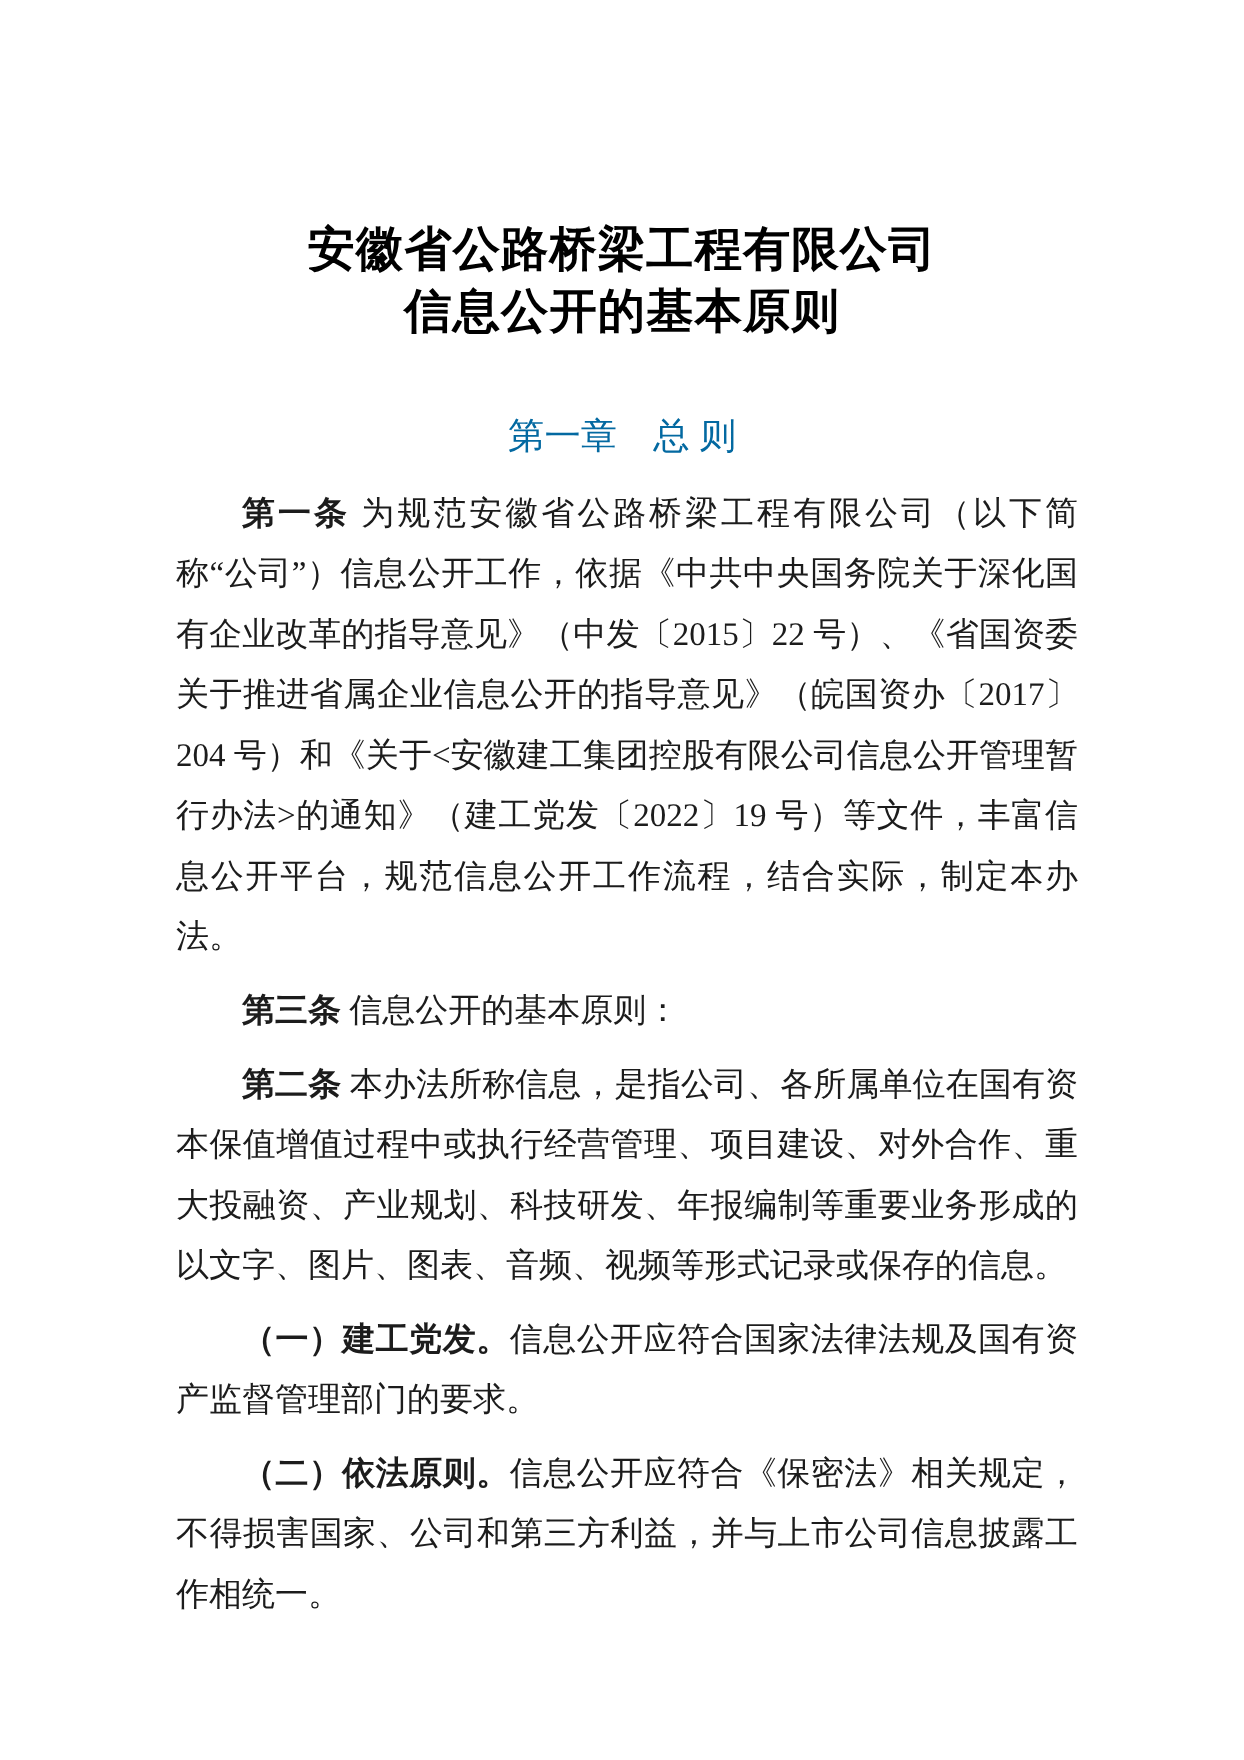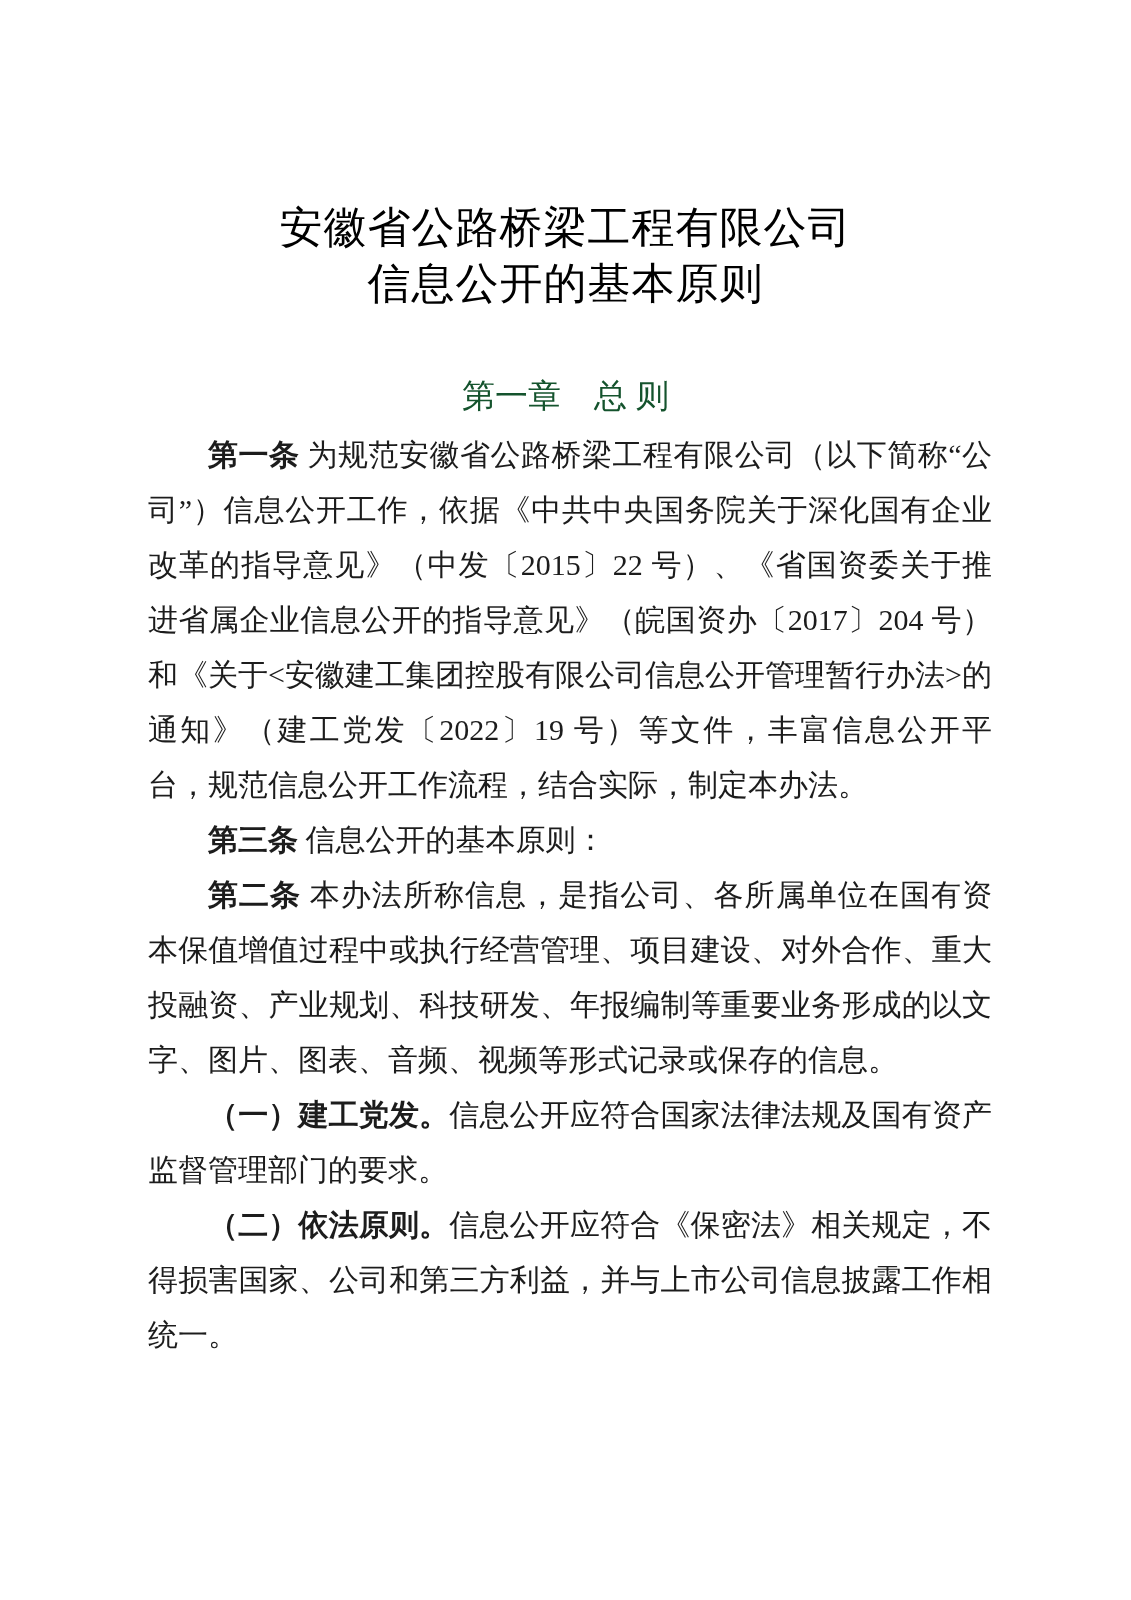--- a/index.html
+++ b/index.html
@@ -16,44 +16,44 @@
     position: absolute;
     top: 200px;
     left: 0;
     width: 100%;
     text-align: center;
     color: #000000;
   }
   .doc-title .title-line {
     font-size: 43px;
     line-height: 56px;
-    font-weight: normal;
+    font-weight: bold;
     letter-spacing: 1px;
   }
   .chapter-heading {
     position: absolute;
     top: 368px;
     left: 0;
     width: 100%;
     text-align: center;
     font-family: "Liberation Sans", sans-serif;
     font-size: 33px;
     line-height: 55px;
-    color: #14532d;
+    color: #0369a1;
     white-space: pre;
   }
   .doc-body {
     position: absolute;
     top: 427px;
     left: 148px;
     width: 844px;
     color: #1c1c1c;
   }
   .para {
-    margin: 0;
+    margin: 12px;
     font-size: 30px;
     line-height: 55px;
     text-align: justify;
     text-indent: 60px;
   }
   .seg { font-weight: normal; }
   .seg.bold { font-weight: bold; }
 </style>
 </head>
 <body>

